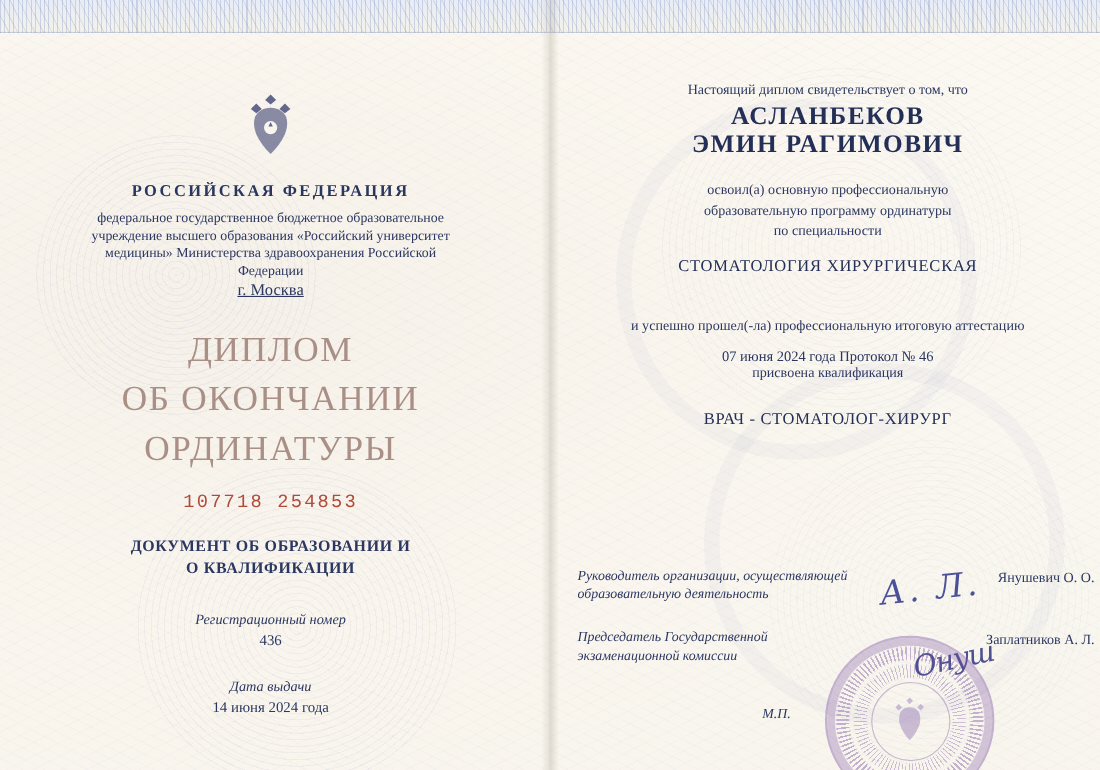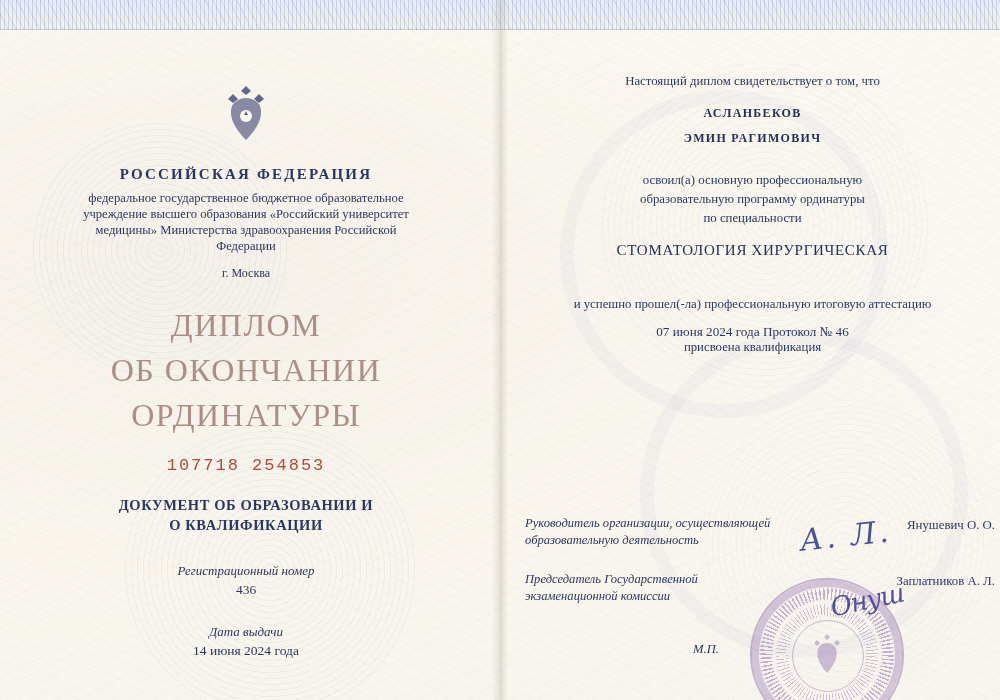--- a/index.html
+++ b/index.html
@@ -110,23 +110,24 @@
     margin-top: 20px;
   }
   .org {
     width: 360px;
     margin: 7px auto 0;
     font-size: 12.6px;
     line-height: 16px;
     color: #2b3760;
   }
   .city {
-    font-size: 12px;
-    margin-top: 12px;
-    color: #2b3760;
+    font-size: 15px;
+    margin-top: 2px;
+    color: #2b3760;
+    text-decoration: underline;
   }
   .title-main {
     margin-top: 22px;
     font-size: 32px;
     line-height: 45px;
     letter-spacing: 1.5px;
     color: #a98f86;
     font-family: "Liberation Serif", "DejaVu Serif", serif;
   }
   .serial {
@@ -173,22 +174,22 @@
     left: 505px; top: 30px;
     width: 495px; height: 670px;
     text-align: center;
   }
   .r-intro {
     margin-top: 44px;
     font-size: 12.8px;
     color: #2b3760;
   }
   .r-name {
-    margin-top: 12px;
-    font-size: 12px;
+    margin-top: 4px;
+    font-size: 23px;
     font-weight: bold;
     letter-spacing: 1.3px;
     line-height: 25px;
     color: #232f56;
   }
   .r-program {
     margin-top: 20px;
     font-size: 12.8px;
     line-height: 19px;
     color: #2b3760;
@@ -408,20 +409,21 @@
       <div>освоил(а) основную профессиональную</div>
       <div>образовательную программу ординатуры</div>
       <div>по специальности</div>
     </div>
 
     <div class="r-specialty">СТОМАТОЛОГИЯ ХИРУРГИЧЕСКАЯ</div>
 
     <div class="r-attest">и успешно прошел(-ла) профессиональную итоговую аттестацию</div>
     <div class="r-protocol">07 июня 2024 года Протокол № 46</div>
     <div class="r-qual-label">присвоена квалификация</div>
+    <div class="r-qualification">ВРАЧ - СТОМАТОЛОГ-ХИРУРГ</div>
 
     <div class="sign-block">
 
       <div class="sign-row">
         <span class="who">
           <span>Руководитель организации, осуществляющей</span><br>
           <span>образовательную деятельность</span>
         </span>
         <span class="person">Янушевич О. О.</span>
       </div>

